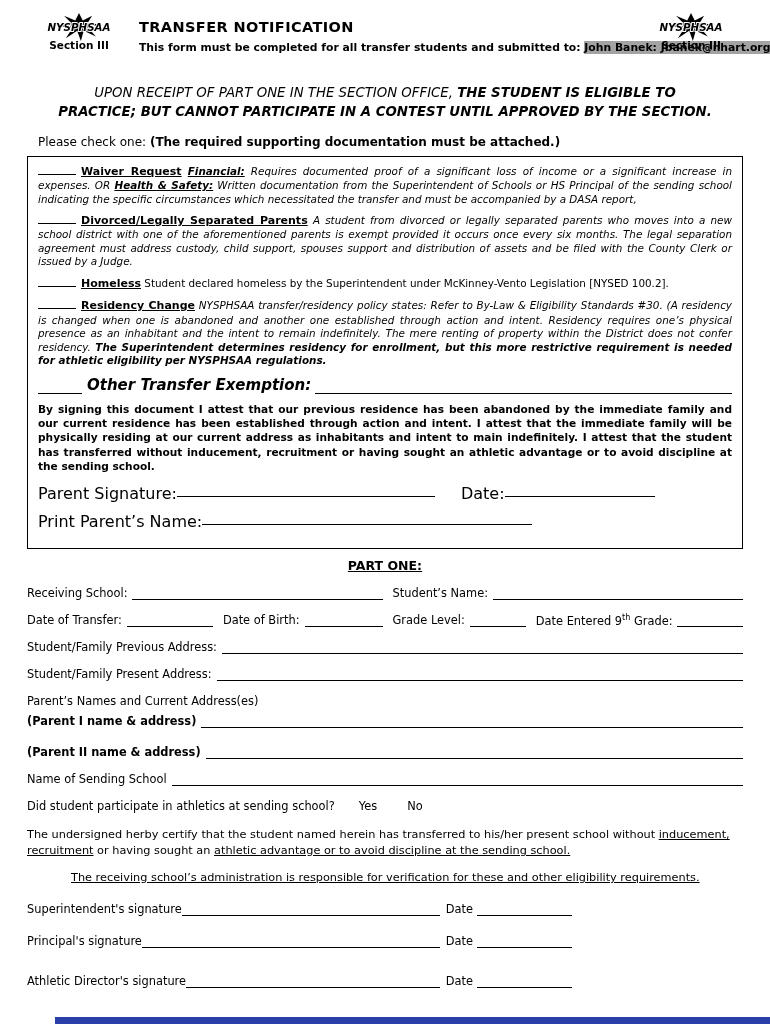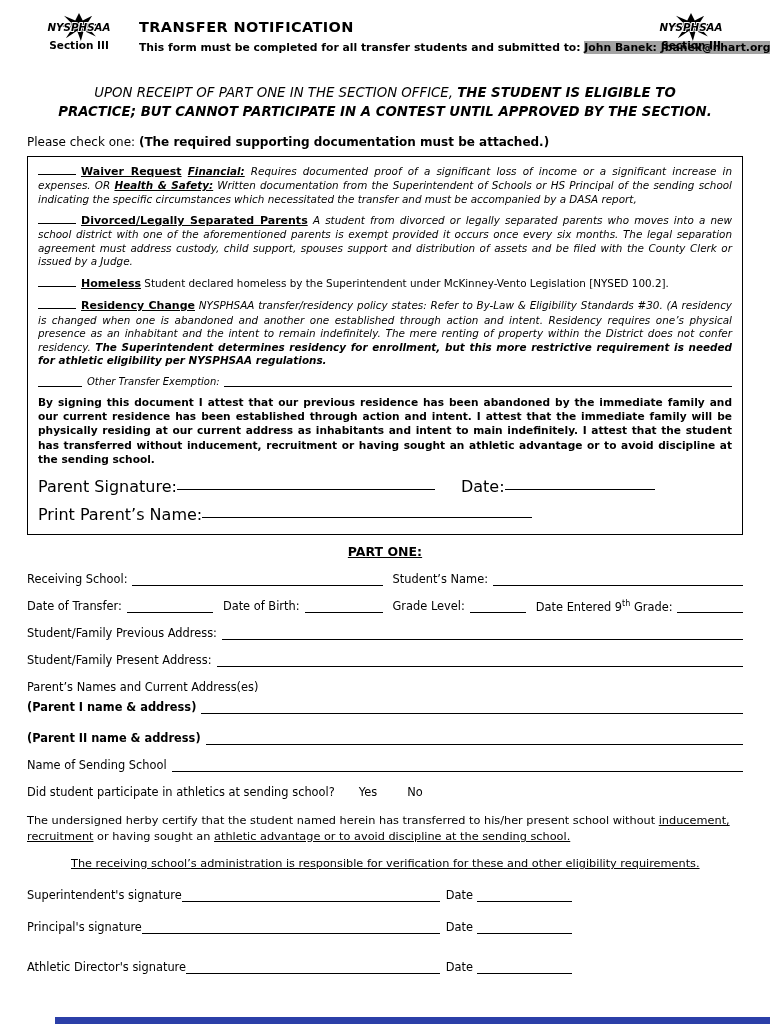--- a/index.html
+++ b/index.html
@@ -27,30 +27,30 @@
   .submit-line { font-size:10.8px; font-weight:bold; margin-top:6px; white-space:nowrap; }
   .hl { background:#a3a3a3; }
 
   
   .notice { margin-top:12px; text-align:center; font-style:italic; font-size:13.3px; line-height:1.42; padding:0 28px; }
   .b { font-weight:bold; }
   .it { font-style:italic; }
   .bi { font-weight:bold; font-style:italic; }
   .ul { text-decoration:underline; }
 
-  .check-line { margin-top:13px; font-size:12px; }
+  .check-line { margin-top:13px; font-size:12px;margin-left:11px; }
 
   
   .box { margin-top:7px; border:1.5px solid #000; padding:8px 10px 8px; }
   .opt { font-size:10.4px; line-height:1.3; text-align:justify; margin-bottom:8px; }
   .opt .lbl { font-weight:bold; text-decoration:underline; font-size:11px; }
   .blank { display:inline-block; width:38px; height:10px; border-bottom:1px solid #000; margin-right:5px; }
   .other-row { display:flex; align-items:flex-end; margin:1px 0 8px; }
   .other-row .blank { width:44px; height:11px; }
-  .other-row .lbl2 { font-weight:normal; font-style:italic; font-size:10px; white-space:nowrap; }
+  .other-row .lbl2 { font-weight:bold; font-style:italic; font-size:15px; white-space:nowrap; }
   .other-row .fline { flex:1; border-bottom:1px solid #000; height:11px; margin-left:4px; }
   .attest { font-size:10.6px; font-weight:bold; line-height:1.36; text-align:justify; margin-bottom:10px; }
   .psig-row { display:flex; font-size:16px; margin-bottom:9px; }
   .line { display:inline-block; border-bottom:1px solid #000; height:13px; }
   .w258 { width:258px; } .w150 { width:150px; } .w330 { width:330px; }
   .ml26 { margin-left:26px; } .ml10 { margin-left:10px; }
   .ml28 { margin-left:24px; } .ml30 { margin-left:30px; }
 
   
   .p1-title { text-align:center; font-weight:bold; font-size:12.5px; margin-top:9px;text-decoration:underline; }
@@ -123,21 +123,21 @@
 
     <p class="attest">By signing this document I attest that our previous residence has been abandoned by the immediate family and our current residence has been established through action and intent. I attest that the immediate family will be physically residing at our current address as inhabitants and intent to main indefinitely. I attest that the student has transferred without inducement, recruitment or having sought an athletic advantage or to avoid discipline at the sending school.</p>
 
     <div class="psig-row">
       <span class="fl">Parent Signature:</span>
       <span class="line w258"></span>
       <span class="fl ml26">Date:</span>
       <span class="line w150"></span>
     </div>
 
-    <div class="psig-row" style="margin-bottom:2px;">
+    <div class="psig-row" style="margin-bottom:9px;">
       <span class="fl">Print Parent’s Name:</span>
       <span class="line w330"></span>
     </div>
 
   </div>
 
   <div class="p1-title">PART ONE:</div>
 
   <div class="frow">
     <span class="fl">Receiving School:</span>

